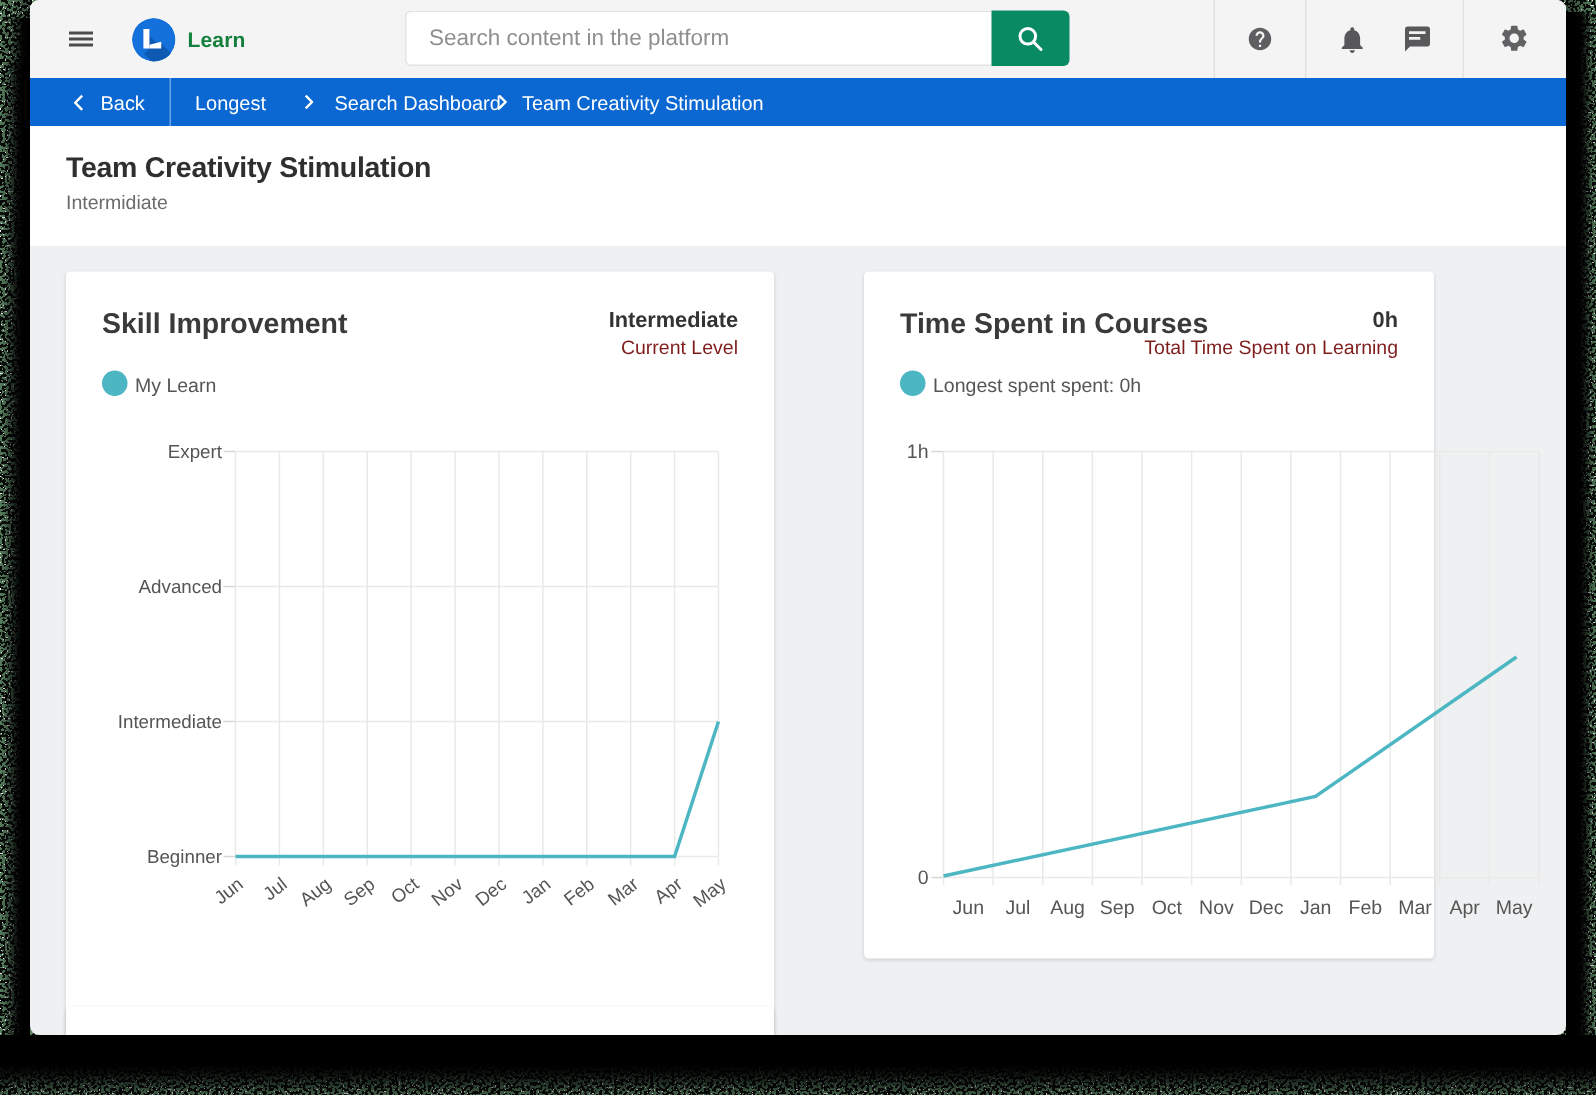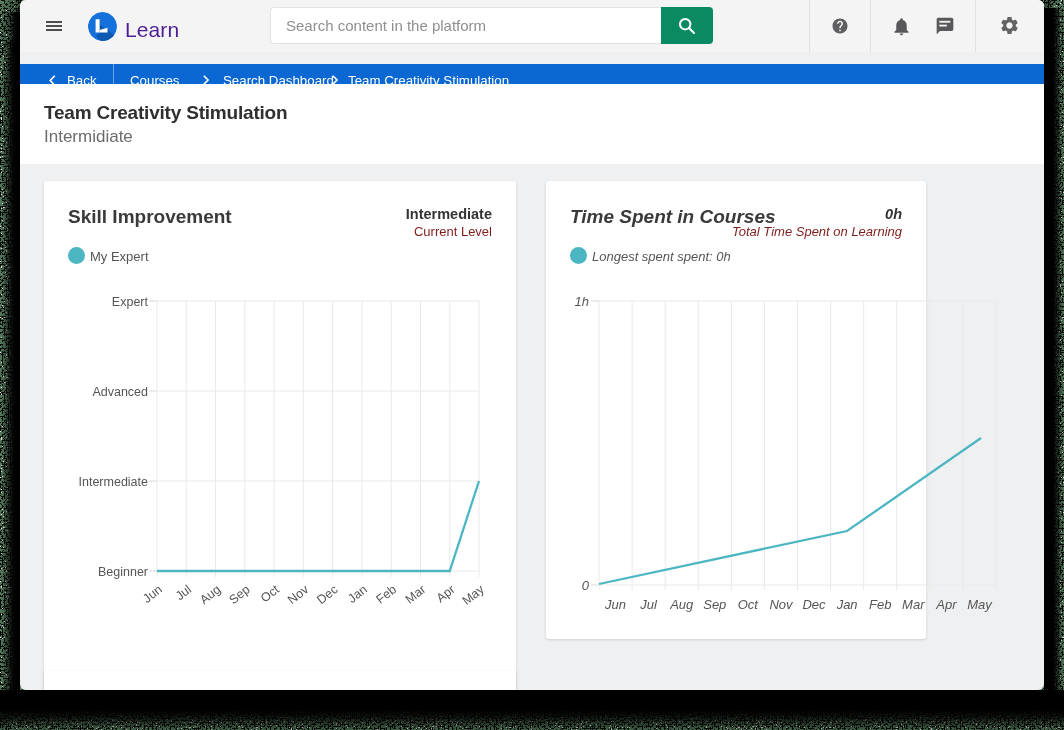--- a/index.html
+++ b/index.html
@@ -18,40 +18,40 @@
      background:linear-gradient(to left, rgba(0,0,0,0.08) 0px, rgba(0,0,0,0.55) 7px, #000 14px);}
   .capL{position:absolute;left:0;top:0;width:20px;height:12px;background:linear-gradient(to right, rgba(0,0,0,0) 0px, rgba(0,0,0,0.4) 17px);}
   .capR{position:absolute;left:1044px;top:0;width:20px;height:8px;background:linear-gradient(to left, rgba(0,0,0,0) 0px, rgba(0,0,0,0.4) 17px);}
   .shadeB{position:absolute;left:0;top:690px;width:1064px;height:40px;
      background:linear-gradient(to bottom, #000 0px, #000 20px, rgba(0,0,0,0.85) 27px, rgba(0,0,0,0.55) 34px, rgba(0,0,0,0.28) 40px);}
   
   .topbar{position:absolute;left:0;top:0;width:1024px;height:52px;background:#f4f4f4;}
   .hamb{position:absolute;left:26px;top:21px;width:16px;height:11px;}
   .hamb div{position:absolute;left:0;width:16px;height:2px;background:#4c4c4c;}
   .logo{position:absolute;left:68px;top:12px;}
-  .brand{position:absolute;left:105px;top:18px;font-size:21px;font-weight:400;color:#4c1d95;letter-spacing:0.1px;}
+  .brand{position:absolute;left:105px;top:18px;font-size:14px;font-weight:700;color:#15803d;letter-spacing:0.1px;}
   .search{position:absolute;left:250px;top:7px;width:443px;height:37px;}
   .search .box{position:absolute;left:0;top:0;width:391px;height:37px;background:#fff;
       border:1px solid #e3e3e3;border-right:none;border-radius:4px 0 0 4px;box-sizing:border-box;}
   .search .ph{position:absolute;left:16px;top:10px;font-size:15px;color:#8f8f8f;}
   .search .btn{position:absolute;left:391px;top:0;width:52px;height:37px;background:#0a8a63;border-radius:0 4px 4px 0;}
   .sep{position:absolute;top:0;width:1px;height:52px;background:#e2e2e2;}
   .ticon{position:absolute;top:17px;}
   
-  .bluebar{position:absolute;left:0;top:64px;width:1024px;height:32px;background:#0b68d2;color:#fff;}
+  .bluebar{position:absolute;left:0;top:52px;width:1024px;height:32px;background:#0b68d2;color:#fff;}
   .bluebar .txt{position:absolute;top:9px;font-size:13.3px;color:#fff;}
   .bluebar .divider{position:absolute;left:93px;top:0;width:1px;height:32px;background:rgba(255,255,255,0.4);}
   
   .phead{position:absolute;left:0;top:84px;width:1024px;height:80px;background:#fff;}
   .ptitle{position:absolute;left:24px;top:18px;font-size:19px;font-weight:700;color:#2f2f2f;letter-spacing:-0.2px;}
-  .psub{position:absolute;left:24px;top:43px;font-size:17px;color:#6b6b6b;}
+  .psub{position:absolute;left:24px;top:43px;font-size:13px;color:#6b6b6b;}
   
   .card{position:absolute;background:#fff;border-radius:3px;box-shadow:0 1px 3px rgba(0,0,0,0.14);}
   .c1{left:24px;top:181px;width:472px;height:526px;}
-  .c2{left:526px;top:181px;width:380px;height:458px;font-style:italic;}
+  .c2{left:556px;top:181px;width:380px;height:458px;}
   .c3{left:24px;top:671px;width:472px;height:60px;}
   .ctitle{position:absolute;left:24px;top:25px;font-size:19px;font-weight:600;color:#3a3a3a;}
   .cr1{position:absolute;right:24px;top:25px;font-size:14.5px;font-weight:700;color:#333;text-align:right;}
   .cr2{position:absolute;right:24px;top:43px;font-size:13px;color:#7f1d1d;text-align:right;}
   .legend{position:absolute;left:24px;top:66px;height:17px;}
   .ldot{position:absolute;left:0;top:0;width:17px;height:17px;border-radius:50%;background:#4cb6c3;}
   .ltxt{position:absolute;left:22px;top:2px;font-size:13px;color:#555;white-space:nowrap;}
 </style>
 </head>
 <body>
@@ -138,21 +138,21 @@
       <path fill="#626264" d="M19.14,12.94c0.04-0.3,0.06-0.61,0.06-0.94c0-0.32-0.02-0.64-0.07-0.94l2.03-1.58c0.18-0.14,0.23-0.41,0.12-0.61 l-1.92-3.32c-0.12-0.22-0.37-0.29-0.59-0.22l-2.39,0.96c-0.5-0.38-1.03-0.7-1.62-0.94L14.4,2.81c-0.04-0.24-0.24-0.41-0.48-0.41 h-3.84c-0.24,0-0.43,0.17-0.47,0.41L9.25,5.35C8.66,5.59,8.12,5.92,7.63,6.29L5.24,5.33c-0.22-0.08-0.47,0-0.59,0.22L2.74,8.87 C2.62,9.08,2.66,9.34,2.86,9.48l2.03,1.58C4.84,11.36,4.8,11.69,4.8,12s0.02,0.64,0.07,0.94l-2.03,1.58 c-0.18,0.14-0.23,0.41-0.12,0.61l1.92,3.32c0.12,0.22,0.37,0.29,0.59,0.22l2.39-0.96c0.5,0.38,1.03,0.7,1.62,0.94l0.36,2.54 c0.05,0.24,0.24,0.41,0.48,0.41h3.84c0.24,0,0.44-0.17,0.47-0.41l0.36-2.54c0.59-0.24,1.13-0.56,1.62-0.94l2.39,0.96 c0.22,0.08,0.47,0,0.59-0.22l1.92-3.32c0.12-0.22,0.07-0.47-0.12-0.61L19.14,12.94z M12,15.6c-1.98,0-3.6-1.62-3.6-3.6 s1.62-3.6,3.6-3.6s3.6,1.62,3.6,3.6S13.98,15.6,12,15.6z"></path>
     </svg>
   </div>
 
   <div class="bluebar">
     <svg width="7" height="11" viewBox="0 0 7 11" style="position:absolute;left:29px;top:11px">
       <polyline points="5.8,0.8 1.2,5.5 5.8,10.2" fill="none" stroke="#fff" stroke-width="1.6"></polyline>
     </svg>
     <div class="txt" style="left:47px">Back</div>
     <div class="divider"></div>
-    <div class="txt" style="left:110px">Courses</div>
+    <div class="txt" style="left:110px">Longest</div>
     <svg width="6" height="10" viewBox="0 0 6 10" style="position:absolute;left:183px;top:11px">
       <polyline points="0.8,0.8 5,5 0.8,9.2" fill="none" stroke="#fff" stroke-width="1.6"></polyline>
     </svg>
     <div class="txt" style="left:203px">Search Dashboard</div>
     <svg width="6" height="10" viewBox="0 0 6 10" style="position:absolute;left:312px;top:11px">
       <polyline points="0.8,0.8 5,5 0.8,9.2" fill="none" stroke="#fff" stroke-width="1.6"></polyline>
     </svg>
     <div class="txt" style="left:328px">Team Creativity Stimulation</div>
   </div>
 
@@ -160,21 +160,21 @@
     <div class="ptitle">Team Creativity Stimulation</div>
     <div class="psub">Intermidiate</div>
   </div>
 
   <div class="card c1">
     <div class="ctitle">Skill Improvement</div>
     <div class="cr1">Intermediate</div>
     <div class="cr2">Current Level</div>
     <div class="legend">
         <div class="ldot"></div>
-        <div class="ltxt">My Expert</div>
+        <div class="ltxt">My Learn</div>
       </div>
     <svg width="472" height="458" viewBox="0 0 472 458" style="position:absolute;left:0;top:0">
       <g id="c1grid">
           <line x1="113" y1="120" x2="435" y2="120" stroke="#e9e9e9" stroke-width="1"></line>
           <line x1="105" y1="120" x2="113" y2="120" stroke="#d6d6d6" stroke-width="1"></line>
           <text x="104" y="124.5" font-size="12.5" fill="#555" text-anchor="end" font-family="Liberation Sans">Expert</text>
           <line x1="113" y1="210" x2="435" y2="210" stroke="#e9e9e9" stroke-width="1"></line>
           <line x1="105" y1="210" x2="113" y2="210" stroke="#d6d6d6" stroke-width="1"></line>
           <text x="104" y="214.5" font-size="12.5" fill="#555" text-anchor="end" font-family="Liberation Sans">Advanced</text>
           <line x1="113" y1="300" x2="435" y2="300" stroke="#e9e9e9" stroke-width="1"></line>

